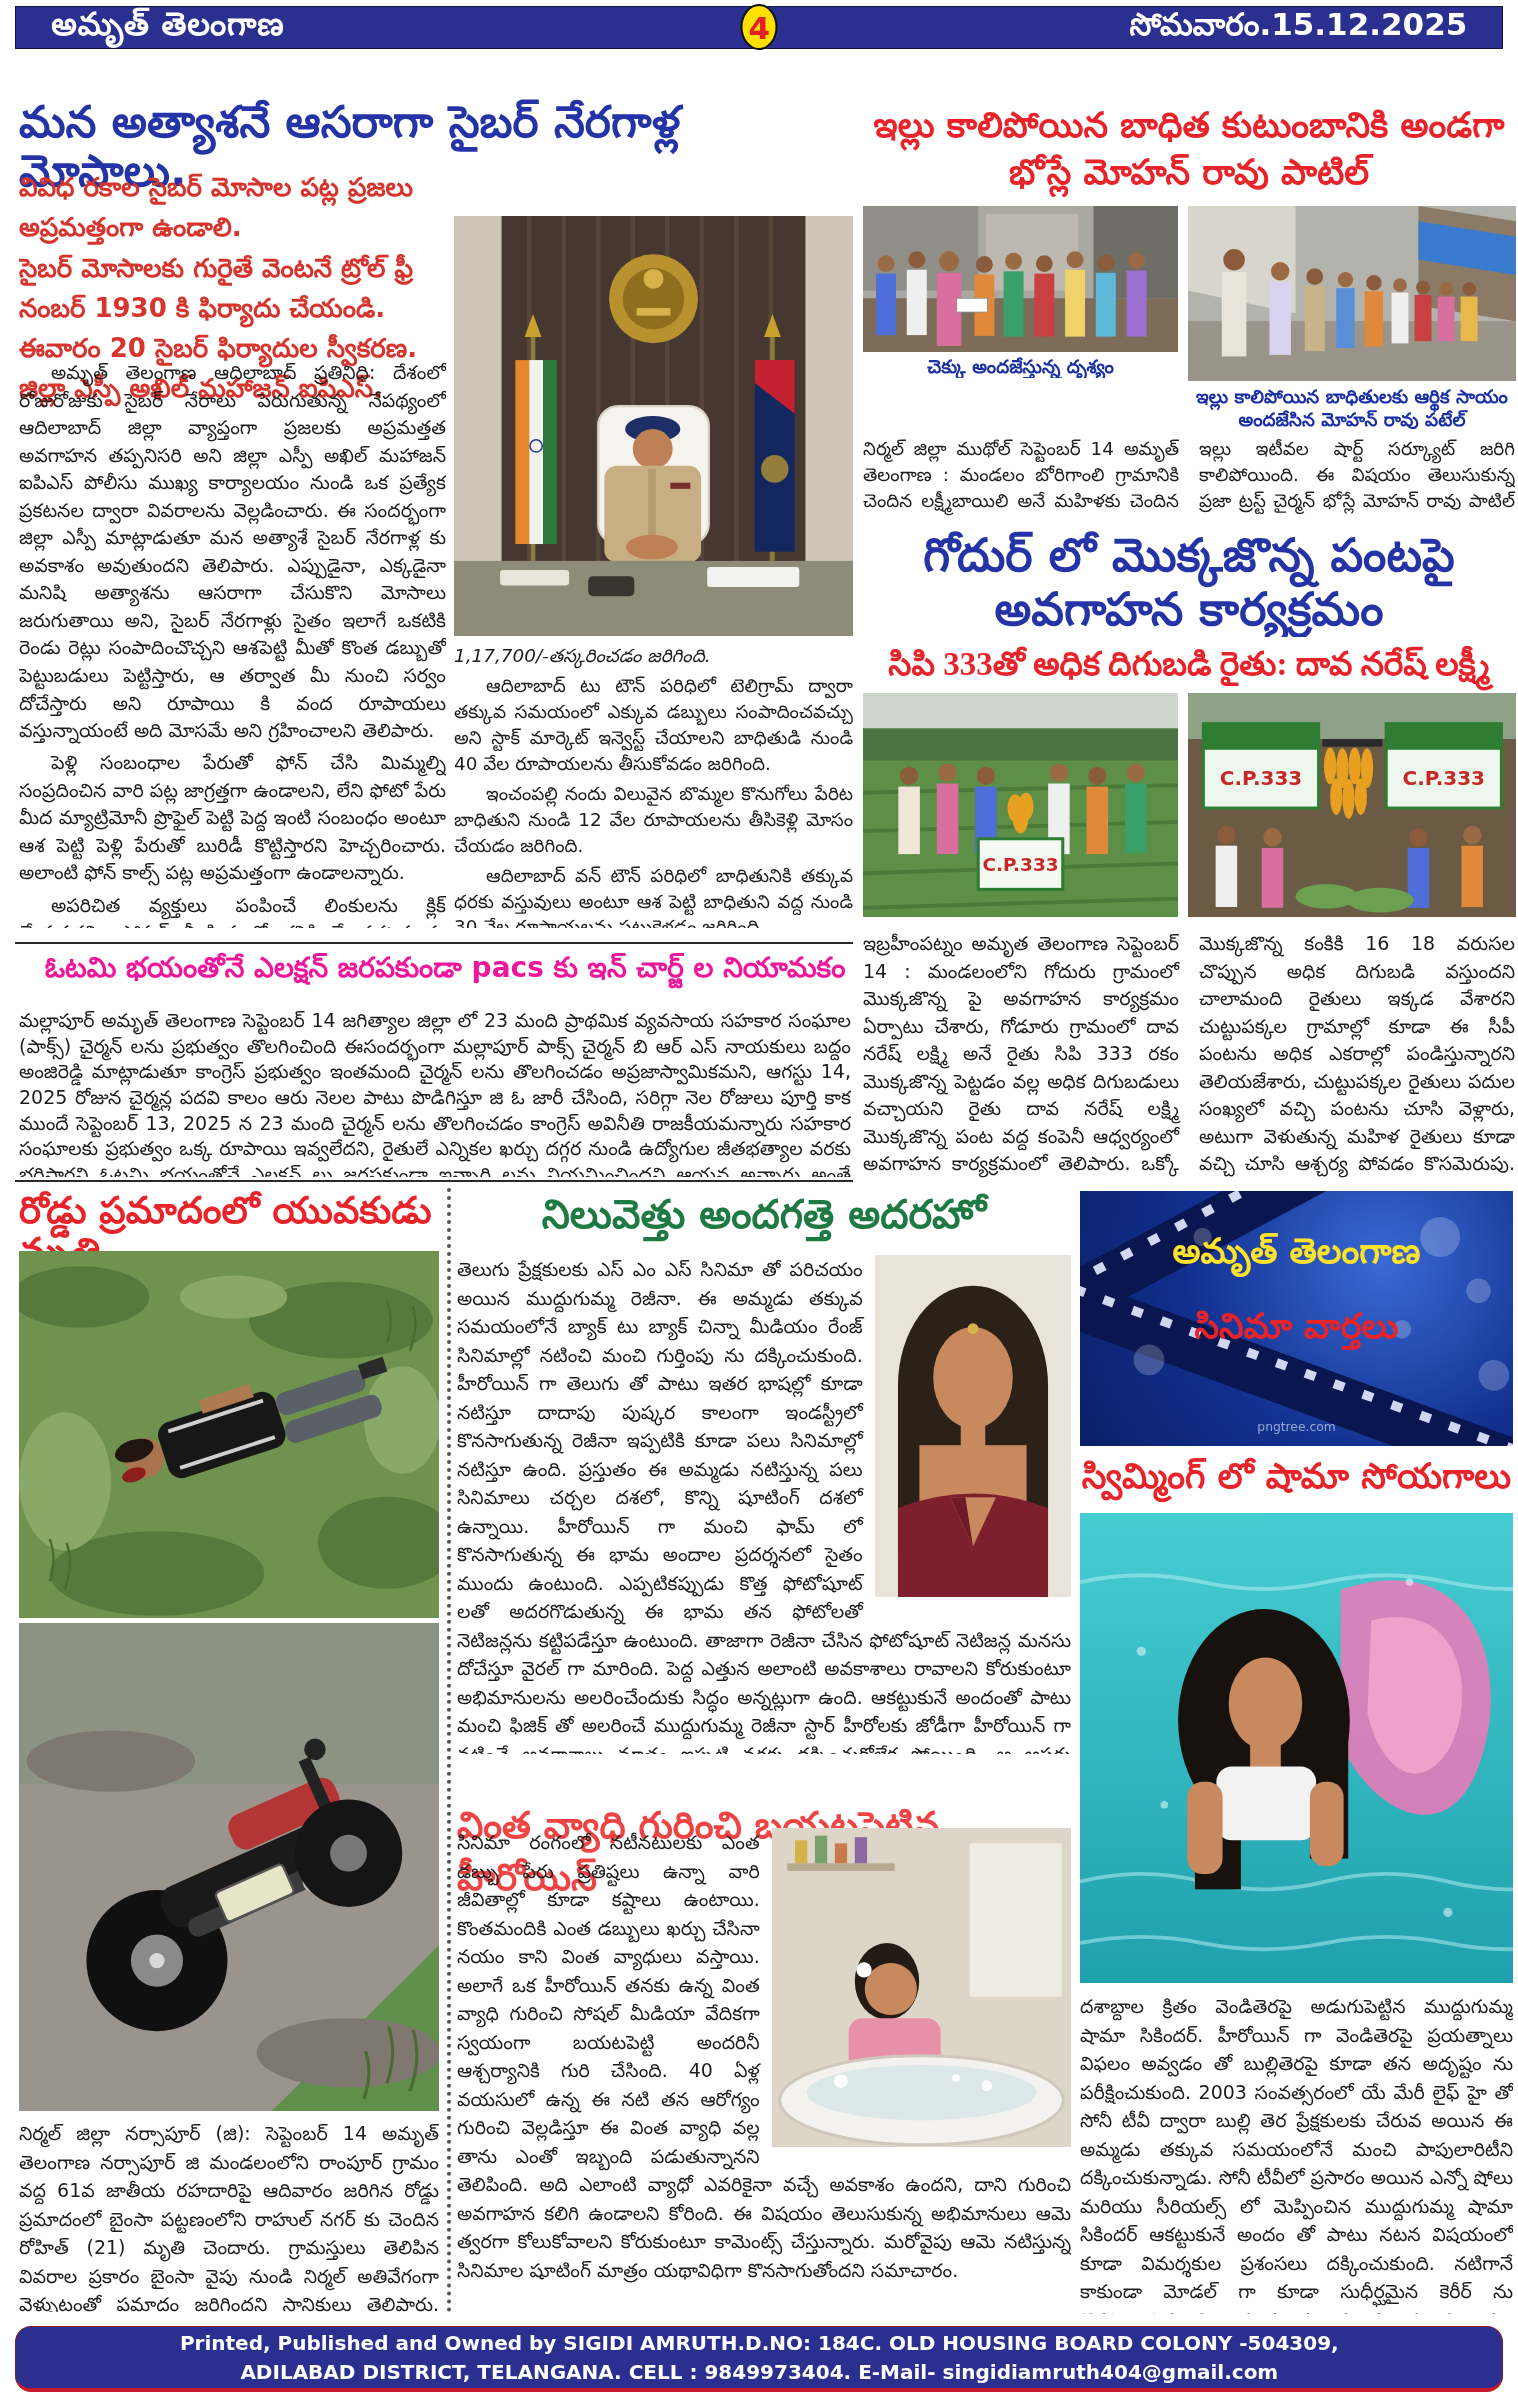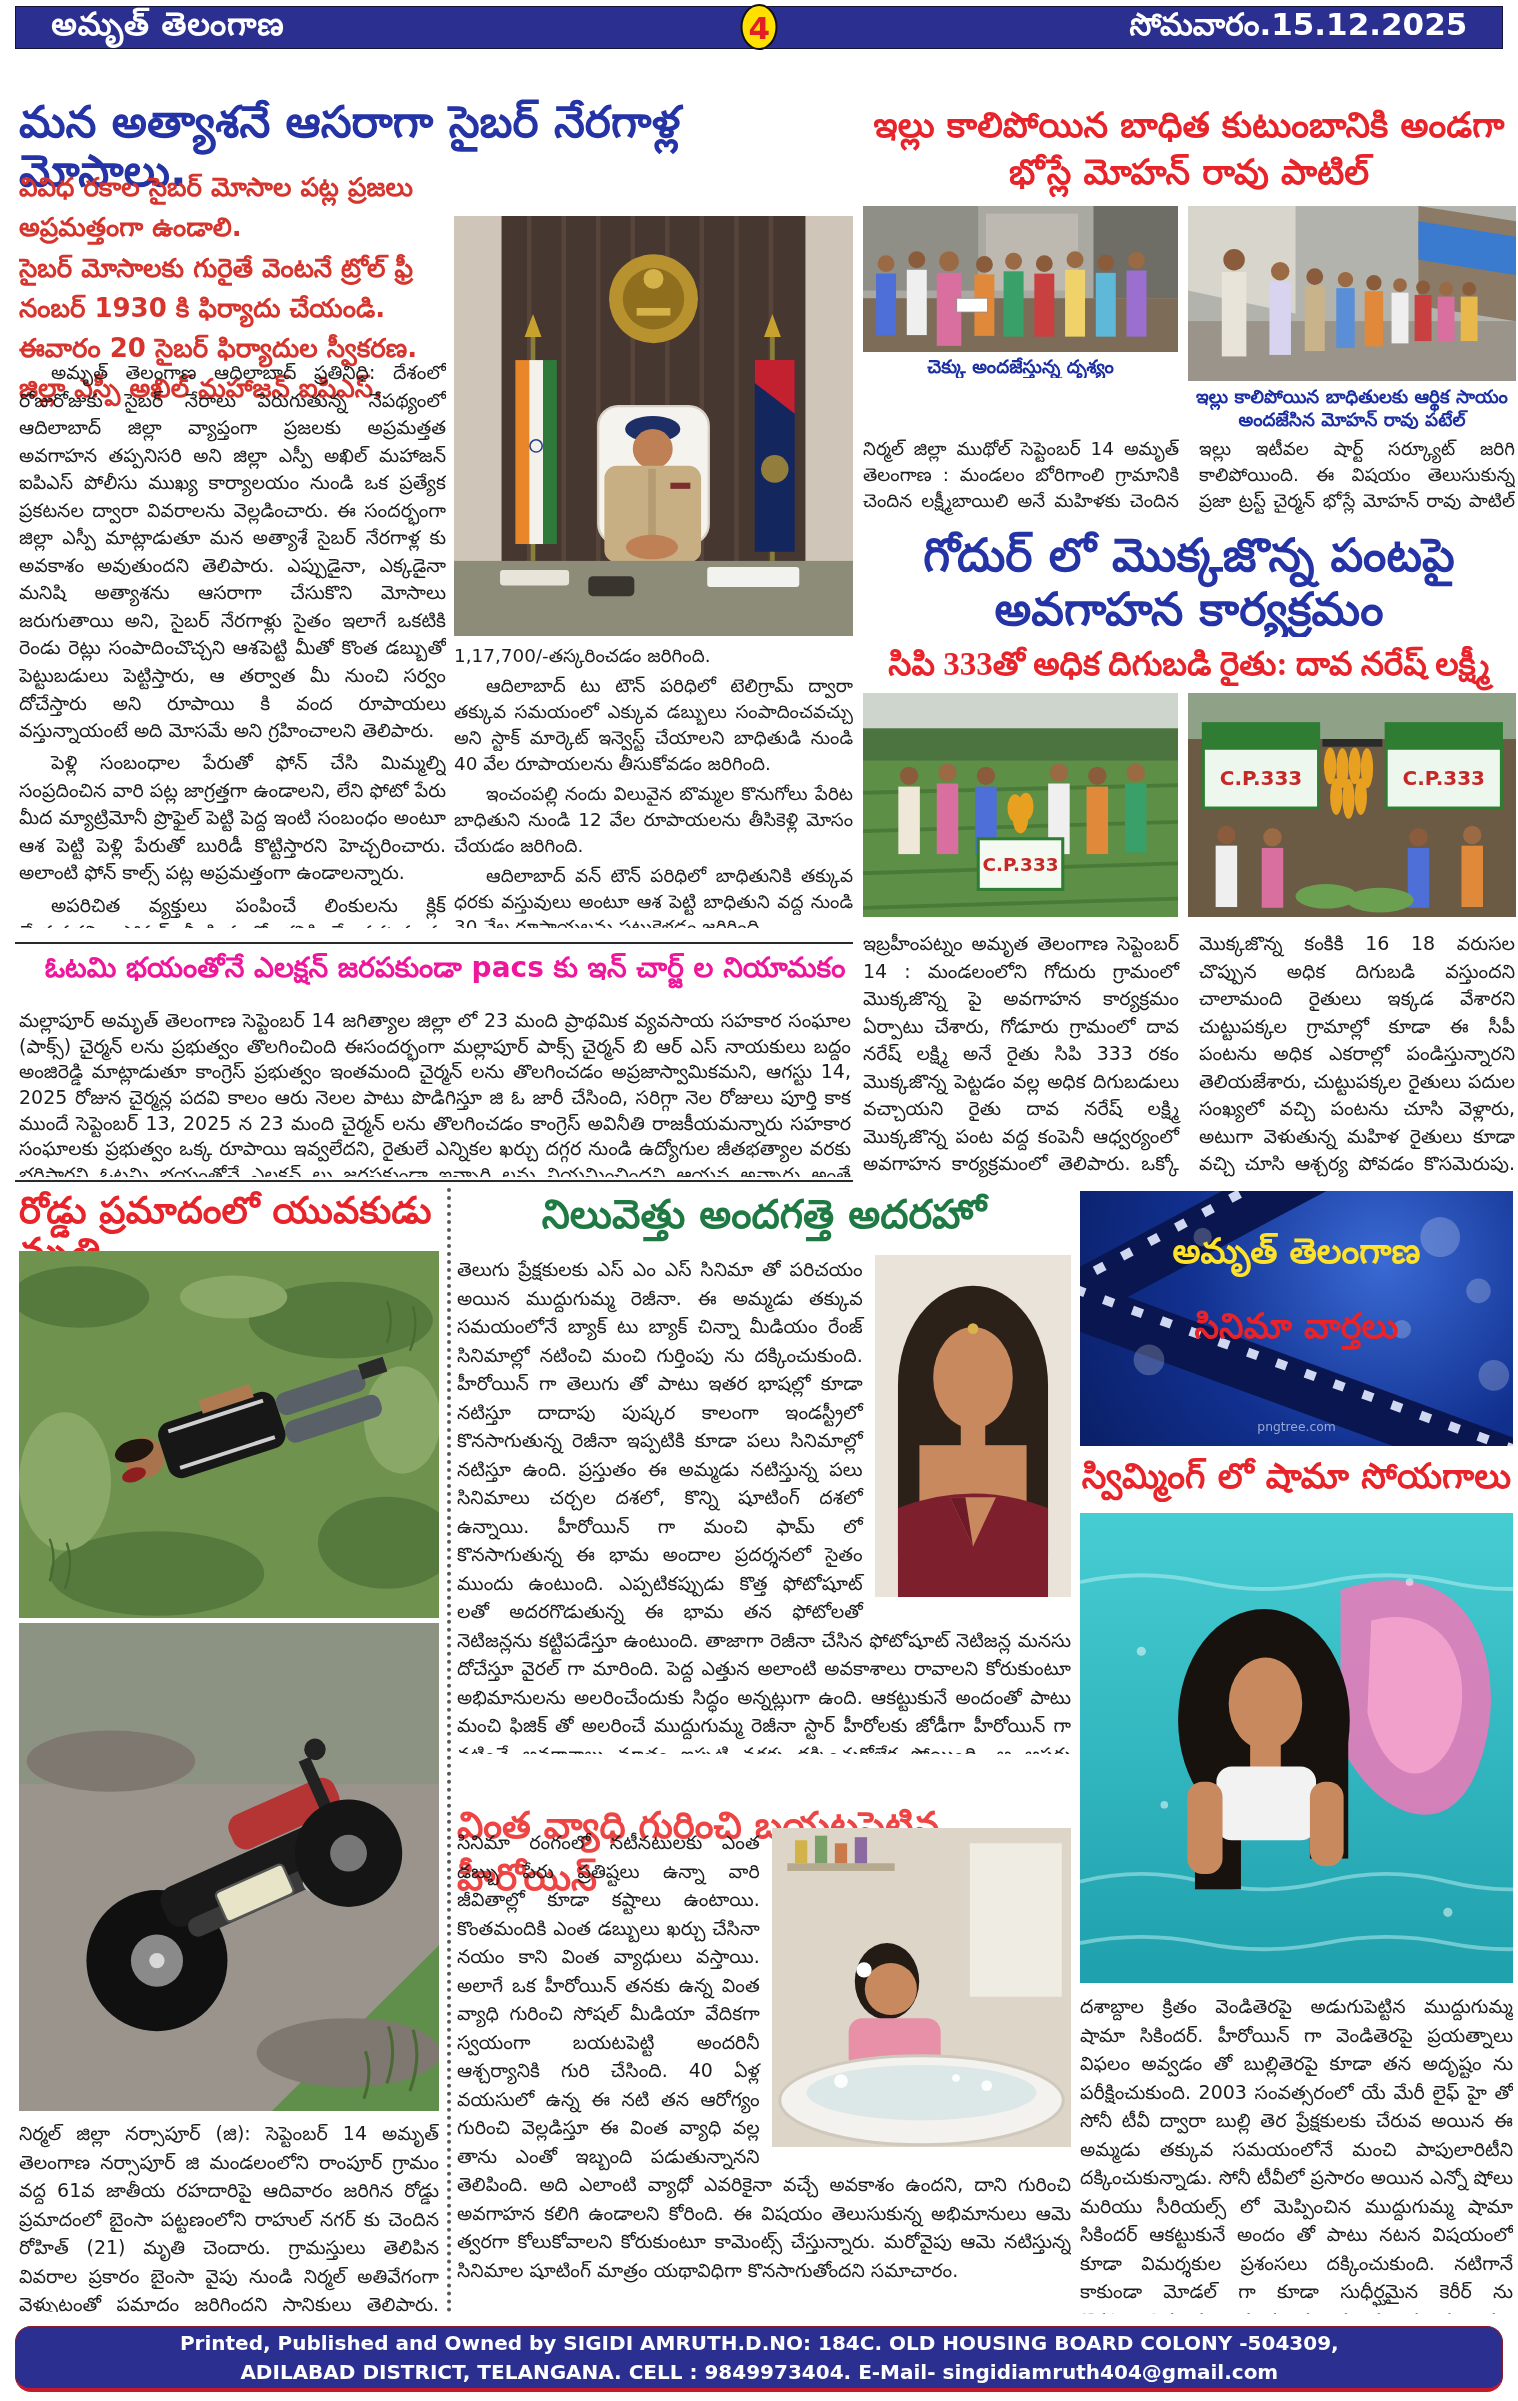--- a/index.html
+++ b/index.html
@@ -102,21 +102,21 @@
   </div>
 
   <div class="abs body-text" style="left:19px;top:359px;width:427px;height:569px;">
     <p>అమృత్ తెలంగాణ ఆదిలాబాద్ ప్రతినిధి: దేశంలో రోజురోజుకు సైబర్ నేరాలు పెరుగుతున్న నేపథ్యంలో ఆదిలాబాద్ జిల్లా వ్యాప్తంగా ప్రజలకు అప్రమత్తత అవగాహన తప్పనిసరి అని జిల్లా ఎస్పీ అఖిల్ మహాజన్ ఐపిఎస్ పోలీసు ముఖ్య కార్యాలయం నుండి ఒక ప్రత్యేక ప్రకటనల ద్వారా వివరాలను వెల్లడించారు. ఈ సందర్భంగా జిల్లా ఎస్పీ మాట్లాడుతూ మన అత్యాశే సైబర్ నేరగాళ్ల కు అవకాశం అవుతుందని తెలిపారు. ఎప్పుడైనా, ఎక్కడైనా మనిషి అత్యాశను ఆసరాగా చేసుకొని మోసాలు జరుగుతాయి అని, సైబర్ నేరగాళ్లు సైతం ఇలాగే ఒకటికి రెండు రెట్లు సంపాదించొచ్చని ఆశపెట్టి మీతో కొంత డబ్బుతో పెట్టుబడులు పెట్టిస్తారు, ఆ తర్వాత మీ నుంచి సర్వం దోచేస్తారు అని రూపాయి కి వంద రూపాయలు వస్తున్నాయంటే అది మోసమే అని గ్రహించాలని తెలిపారు.</p>
     <p>పెళ్లి సంబంధాల పేరుతో ఫోన్ చేసి మిమ్మల్ని సంప్రదించిన వారి పట్ల జాగ్రత్తగా ఉండాలని, లేని ఫోటో పేరు మీద మ్యాట్రిమోనీ ప్రొఫైల్ పెట్టి పెద్ద ఇంటి సంబంధం అంటూ ఆశ పెట్టి పెళ్లి పేరుతో బురిడీ కొట్టిస్తారని హెచ్చరించారు. అలాంటి ఫోన్ కాల్స్ పట్ల అప్రమత్తంగా ఉండాలన్నారు.</p>
     <p>అపరిచిత వ్యక్తులు పంపించే లింకులను క్లిక్ చేయవద్దని, సోషల్ మీడియాలో కనిపించే ప్రకటనలను నమ్మి బ్యాంకు వివరాలు, ఓటీపీ లు ఎవరికీ చెప్పవద్దని సూచించారు. వాట్స్ అప్ లోన్ యాప్ ల ద్వారా అతి తక్కువ వడ్డీ అంటూ వచ్చే సందేశాలను నమ్మవద్దన్నారు.</p>
 
   </div>
 
   <div class="abs body-text" style="left:454px;top:643px;width:399px;height:285px;font-size:18.4px;line-height:1.4;">
-    <p style="text-indent:0;">1,17,700/-తస్కరించడం జరిగింది.</p>
+    <p style="text-indent:0;font-style:italic;">1,17,700/-తస్కరించడం జరిగింది.</p>
     <p>ఆదిలాబాద్ టు టౌన్ పరిధిలో టెలిగ్రామ్ ద్వారా తక్కువ సమయంలో ఎక్కువ డబ్బులు సంపాదించవచ్చు అని స్టాక్ మార్కెట్ ఇన్వెస్ట్ చేయాలని బాధితుడి నుండి 40 వేల రూపాయలను తీసుకోవడం జరిగింది.</p>
     <p>ఇంచంపల్లి నందు విలువైన బొమ్మల కొనుగోలు పేరిట బాధితుని నుండి 12 వేల రూపాయలను తీసికెళ్లి మోసం చేయడం జరిగింది.</p>
     <p>ఆదిలాబాద్ వన్ టౌన్ పరిధిలో బాధితునికి తక్కువ ధరకు వస్తువులు అంటూ ఆశ పెట్టి బాధితుని వద్ద నుండి 30 వేల రూపాయలను పట్టుకెళ్లడం జరిగింది.</p>
 
   </div>
 
   <div class="abs hl hl-red center" style="left:863px;top:102px;width:652px;font-size:35px;line-height:1.35;">ఇల్లు కాలిపోయిన బాధిత కుటుంబానికి అండగా భోస్లే మోహన్ రావు పాటిల్</div>
 
   <div class="abs photo" style="left:863px;top:206px;width:315px;height:146px;">
     <svg viewBox="0 0 410 190" preserveAspectRatio="none">

